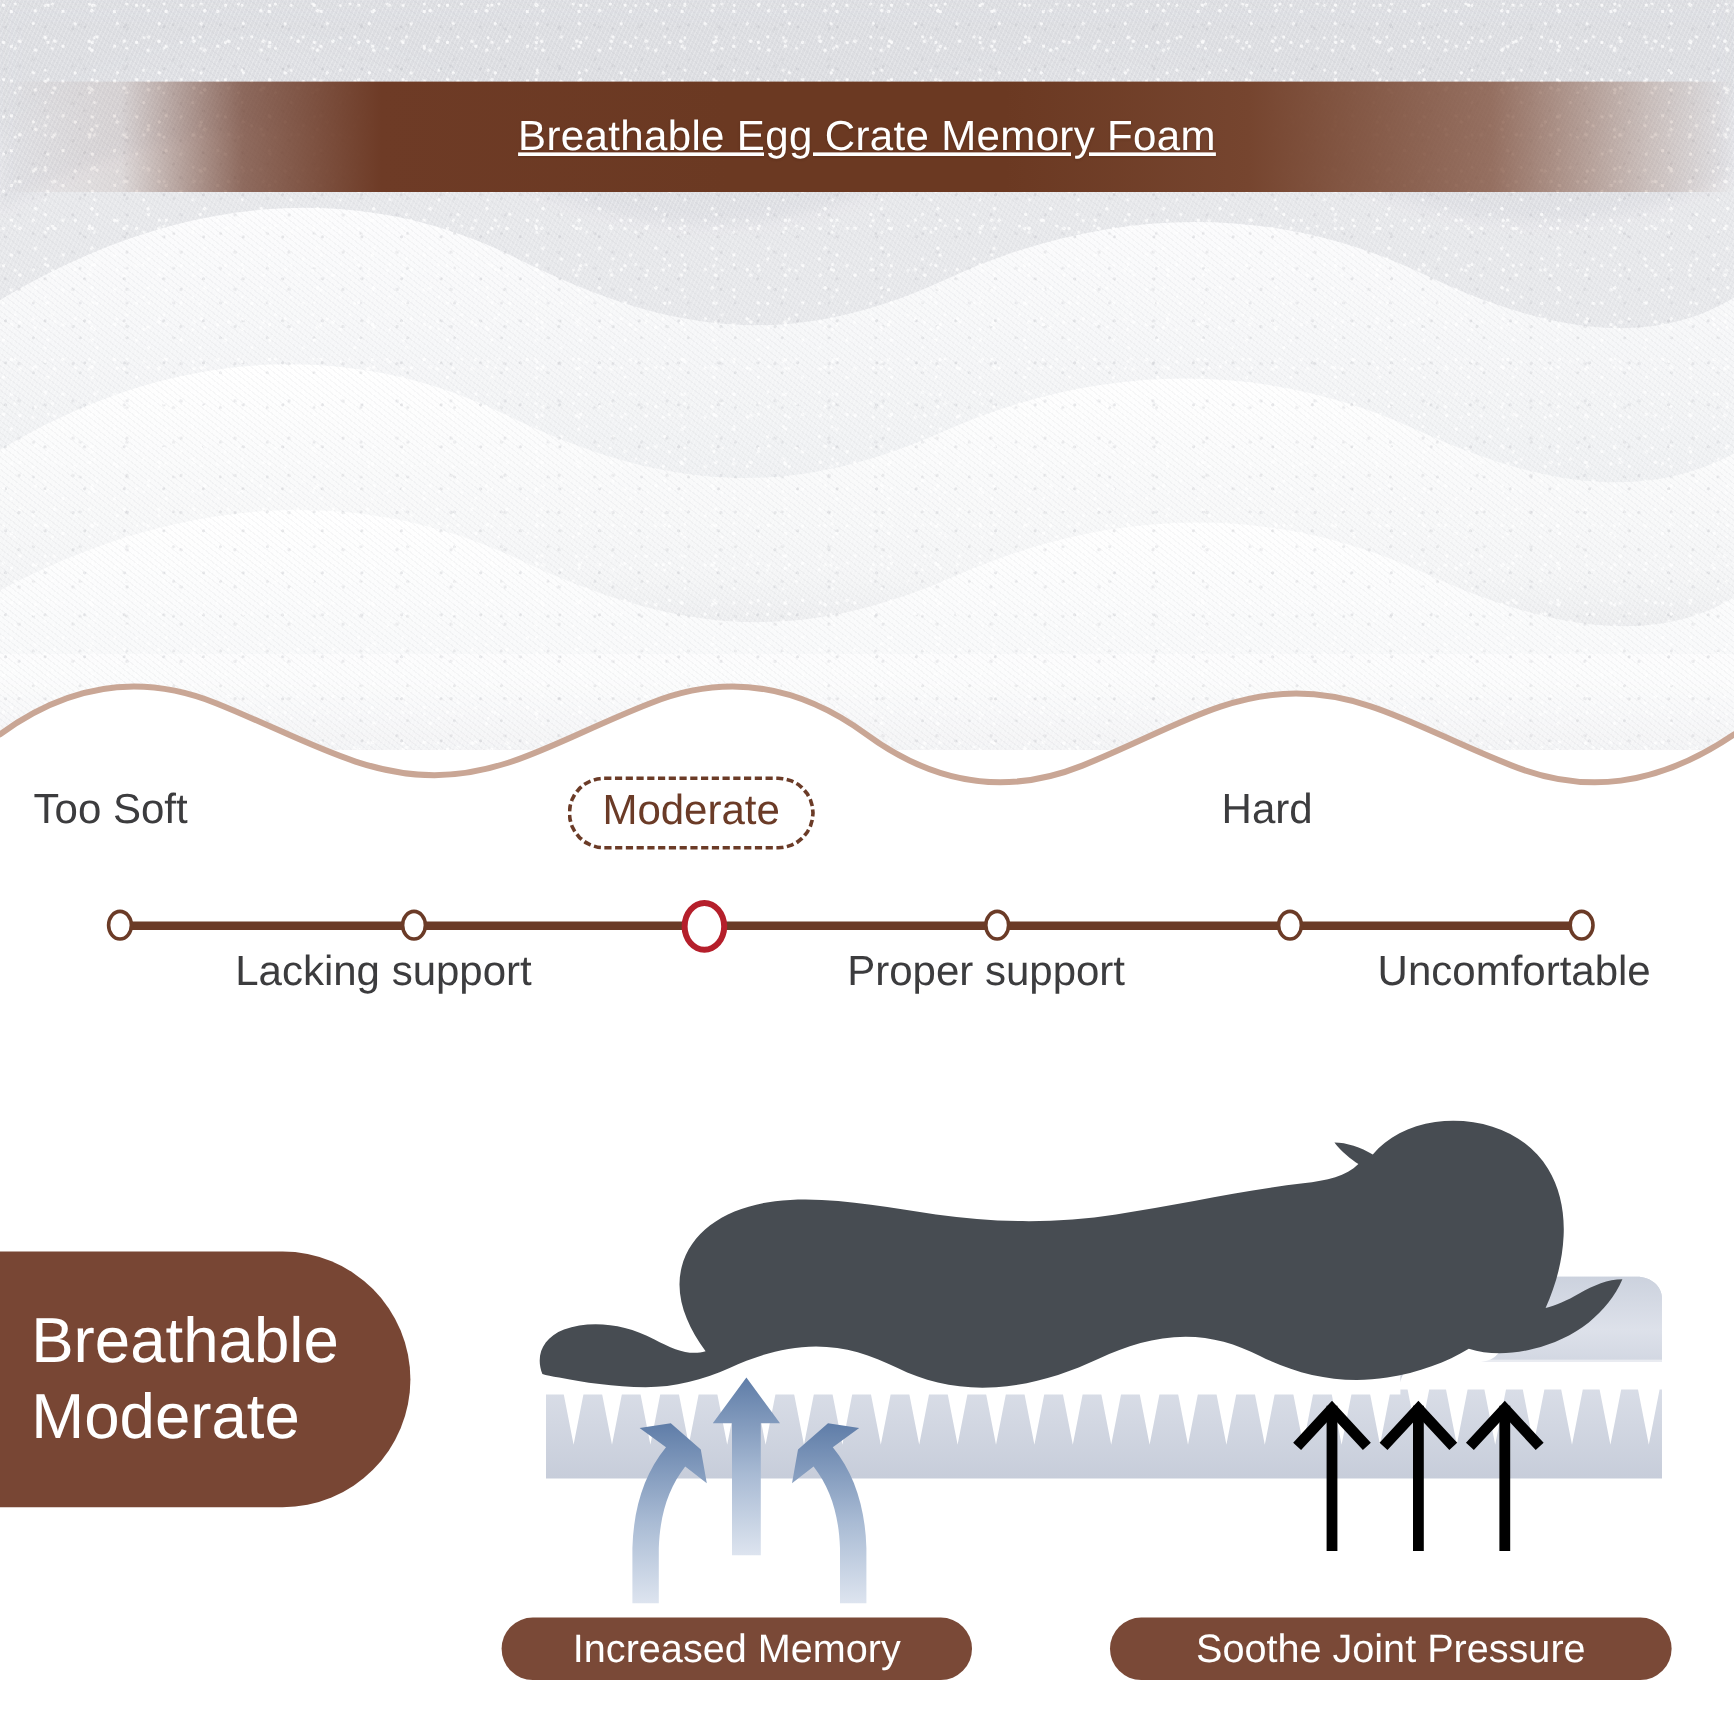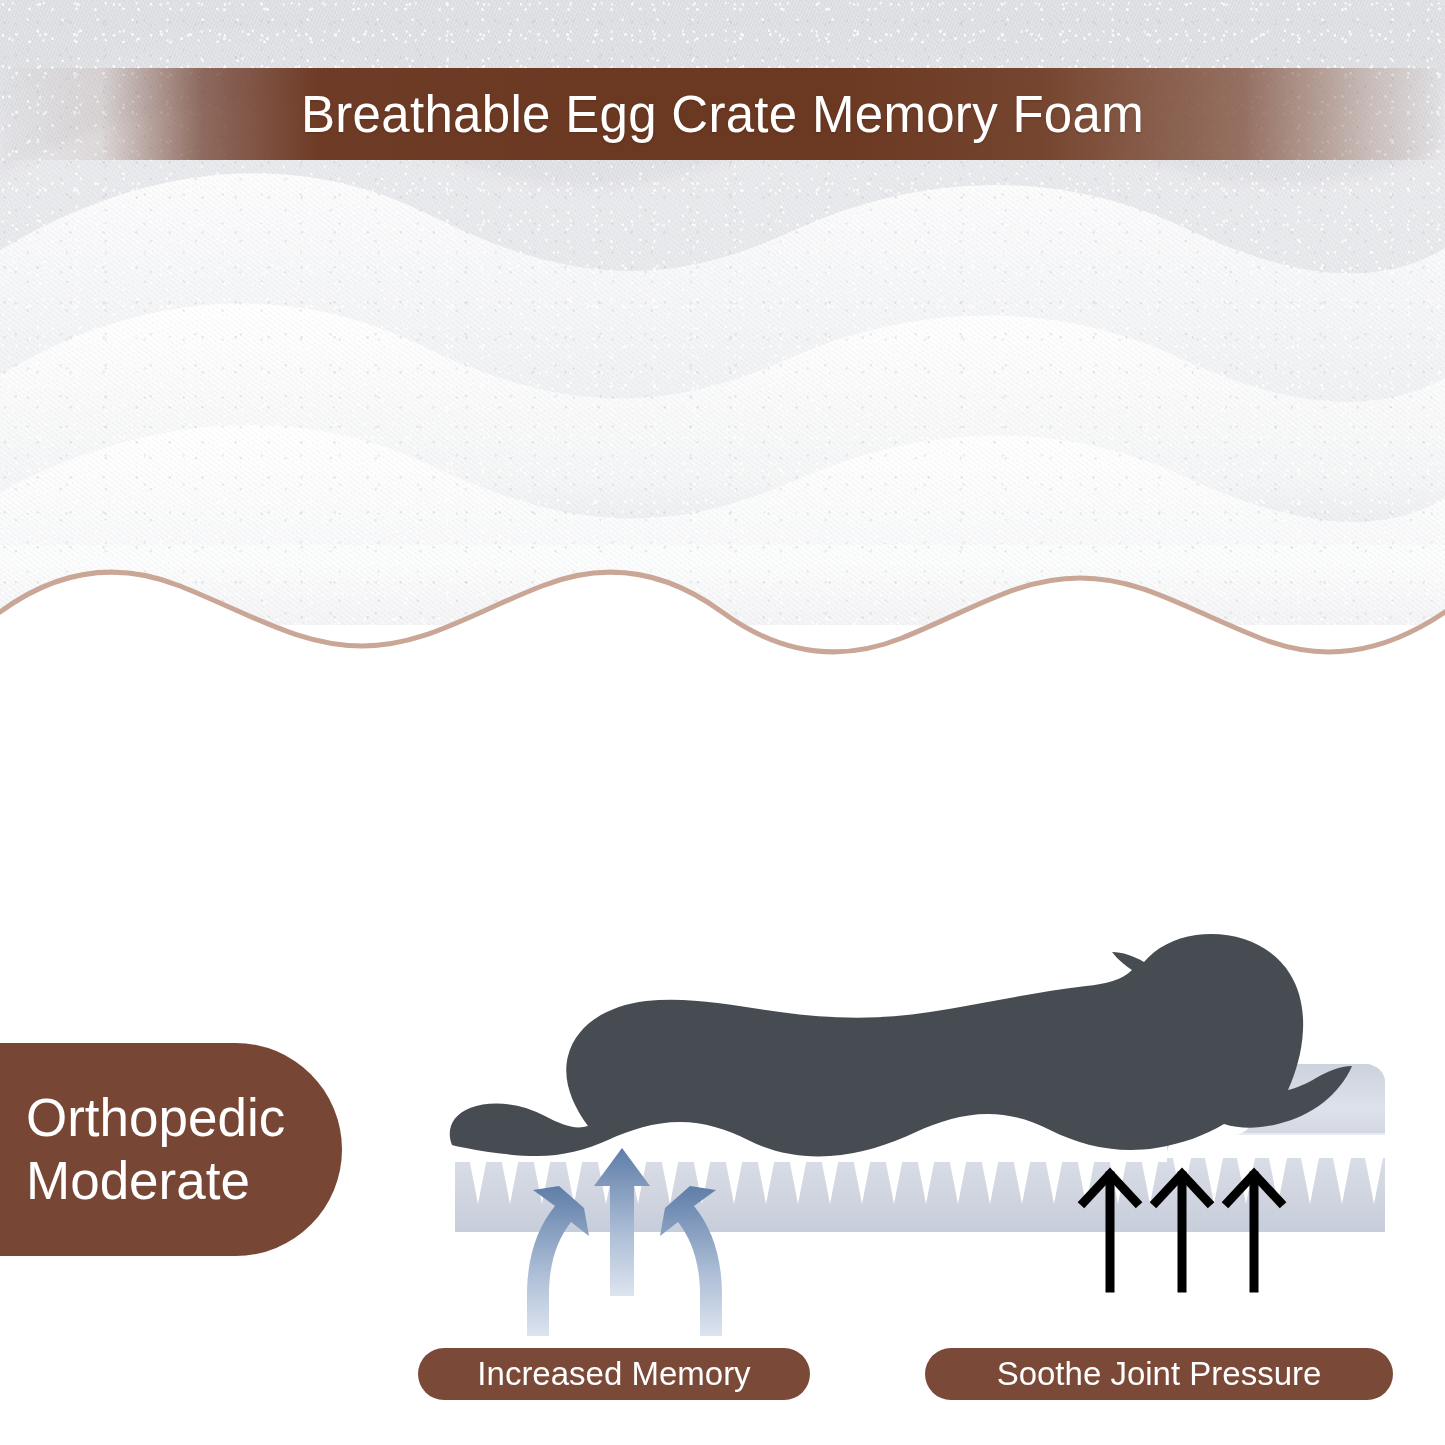--- a/index.html
+++ b/index.html
@@ -42,22 +42,22 @@
       rgba(120,68,48,.10) 7%,
       rgba(108,58,40,.72) 14%,
       #6e3b26 22%,
       #6b3922 42%,
       #6b3922 58%,
       #76452f 72%,
       rgba(128,80,60,.78) 86%,
       rgba(150,110,92,.30) 95%,
       rgba(160,125,108,0) 100%);
     display:flex;align-items:center;justify-content:center;}
-  .banner-title{color:#ffffff;font-size:51px;font-weight:400;letter-spacing:.3px;
-    white-space:nowrap;text-shadow:0 1px 2px rgba(60,25,10,.30);}
+  .banner-title{color:#ffffff;font-size:35px;font-weight:400;letter-spacing:.3px;
+    white-space:nowrap;text-shadow:0 1px 2px rgba(60,25,10,.30);text-decoration:underline;}
 
   
   .wave{position:absolute;left:0;top:560px;width:1445px;height:110px;}
 
   
   .slider{position:absolute;left:0;top:655px;width:1445px;height:215px;}
   .lbl{position:absolute;font-size:35px;color:#3c3c3e;white-space:nowrap;}
   .lbl-top{top:0px;}
   .lbl-bot{top:135px;}
   .chip{position:absolute;top:-8px;border:3px dashed #6b3b27;border-radius:34px;
@@ -158,20 +158,42 @@
              C424,86 470,54 542,26 C602,2 662,8 722,52
              C782,96 842,102 902,78 C972,50 1018,18 1080,18
              C1142,18 1188,50 1260,78 C1320,102 1380,96 1445,52
              L1445,110 L0,110 Z" fill="#ffffff"></path>
     <path d="M0,52 C60,8 120,2 180,26 C250,54 300,86 362,86
              C424,86 470,54 542,26 C602,2 662,8 722,52
              C782,96 842,102 902,78 C972,50 1018,18 1080,18
              C1142,18 1188,50 1260,78 C1320,102 1380,96 1445,52" fill="none" stroke="#c9a695" stroke-width="5" stroke-linecap="round"></path>
   </svg>
 
+  <div class="slider">
+
+    <div class="lbl lbl-top" style="left:28px;">Too Soft</div>
+
+    <div class="chip" style="left:473px;">Moderate</div>
+
+    <div class="lbl lbl-top" style="left:1018px;">Hard</div>
+
+    <div class="track-wrap">
+      <div class="track" style="left:100px;width:1218px;"></div>
+      <div class="dot" style="left:89px;"></div>
+      <div class="dot" style="left:334px;"></div>
+      <div class="dot active" style="left:568px;"></div>
+      <div class="dot" style="left:820px;"></div>
+      <div class="dot" style="left:1064px;"></div>
+      <div class="dot" style="left:1307px;"></div>
+    </div>
+
+    <div class="lbl lbl-bot" style="left:196px;">Lacking support</div>
+    <div class="lbl lbl-bot" style="left:706px;">Proper support</div>
+    <div class="lbl lbl-bot" style="left:1148px;">Uncomfortable</div>
+  </div>
 
   <div class="illus">
     <svg class="illus-svg" viewBox="0 0 1445 420" preserveAspectRatio="none">
       <defs>
         <linearGradient id="matG" x1="0" y1="0" x2="0" y2="1">
           <stop offset="0%" stop-color="#ccd2de"></stop>
           <stop offset="45%" stop-color="#dde1ea"></stop>
           <stop offset="100%" stop-color="#c7cdda"></stop>
         </linearGradient>
         <linearGradient id="airG" x1="0" y1="1" x2="0" y2="0">
@@ -274,21 +296,21 @@
         </g>
         <g>
           <line x1="1254" y1="358" x2="1254" y2="246"></line>
           <polyline points="1228,272 1254,244 1280,272"></polyline>
         </g>
       </g>
     </svg>
   </div>
 
   <div class="ortho">
-    <div class="ortho-line">Orthopedic</div>
+    <div class="ortho-line">Breathable</div>
     <div class="ortho-line">Moderate</div>
   </div>
 
   <div class="pill" style="left:418px;top:1348px;width:392px;">
     <span>Increased Memory</span>
   </div>
   <div class="pill" style="left:925px;top:1348px;width:468px;justify-content:center;">
     <span>Soothe Joint Pressure</span>
   </div>
 

